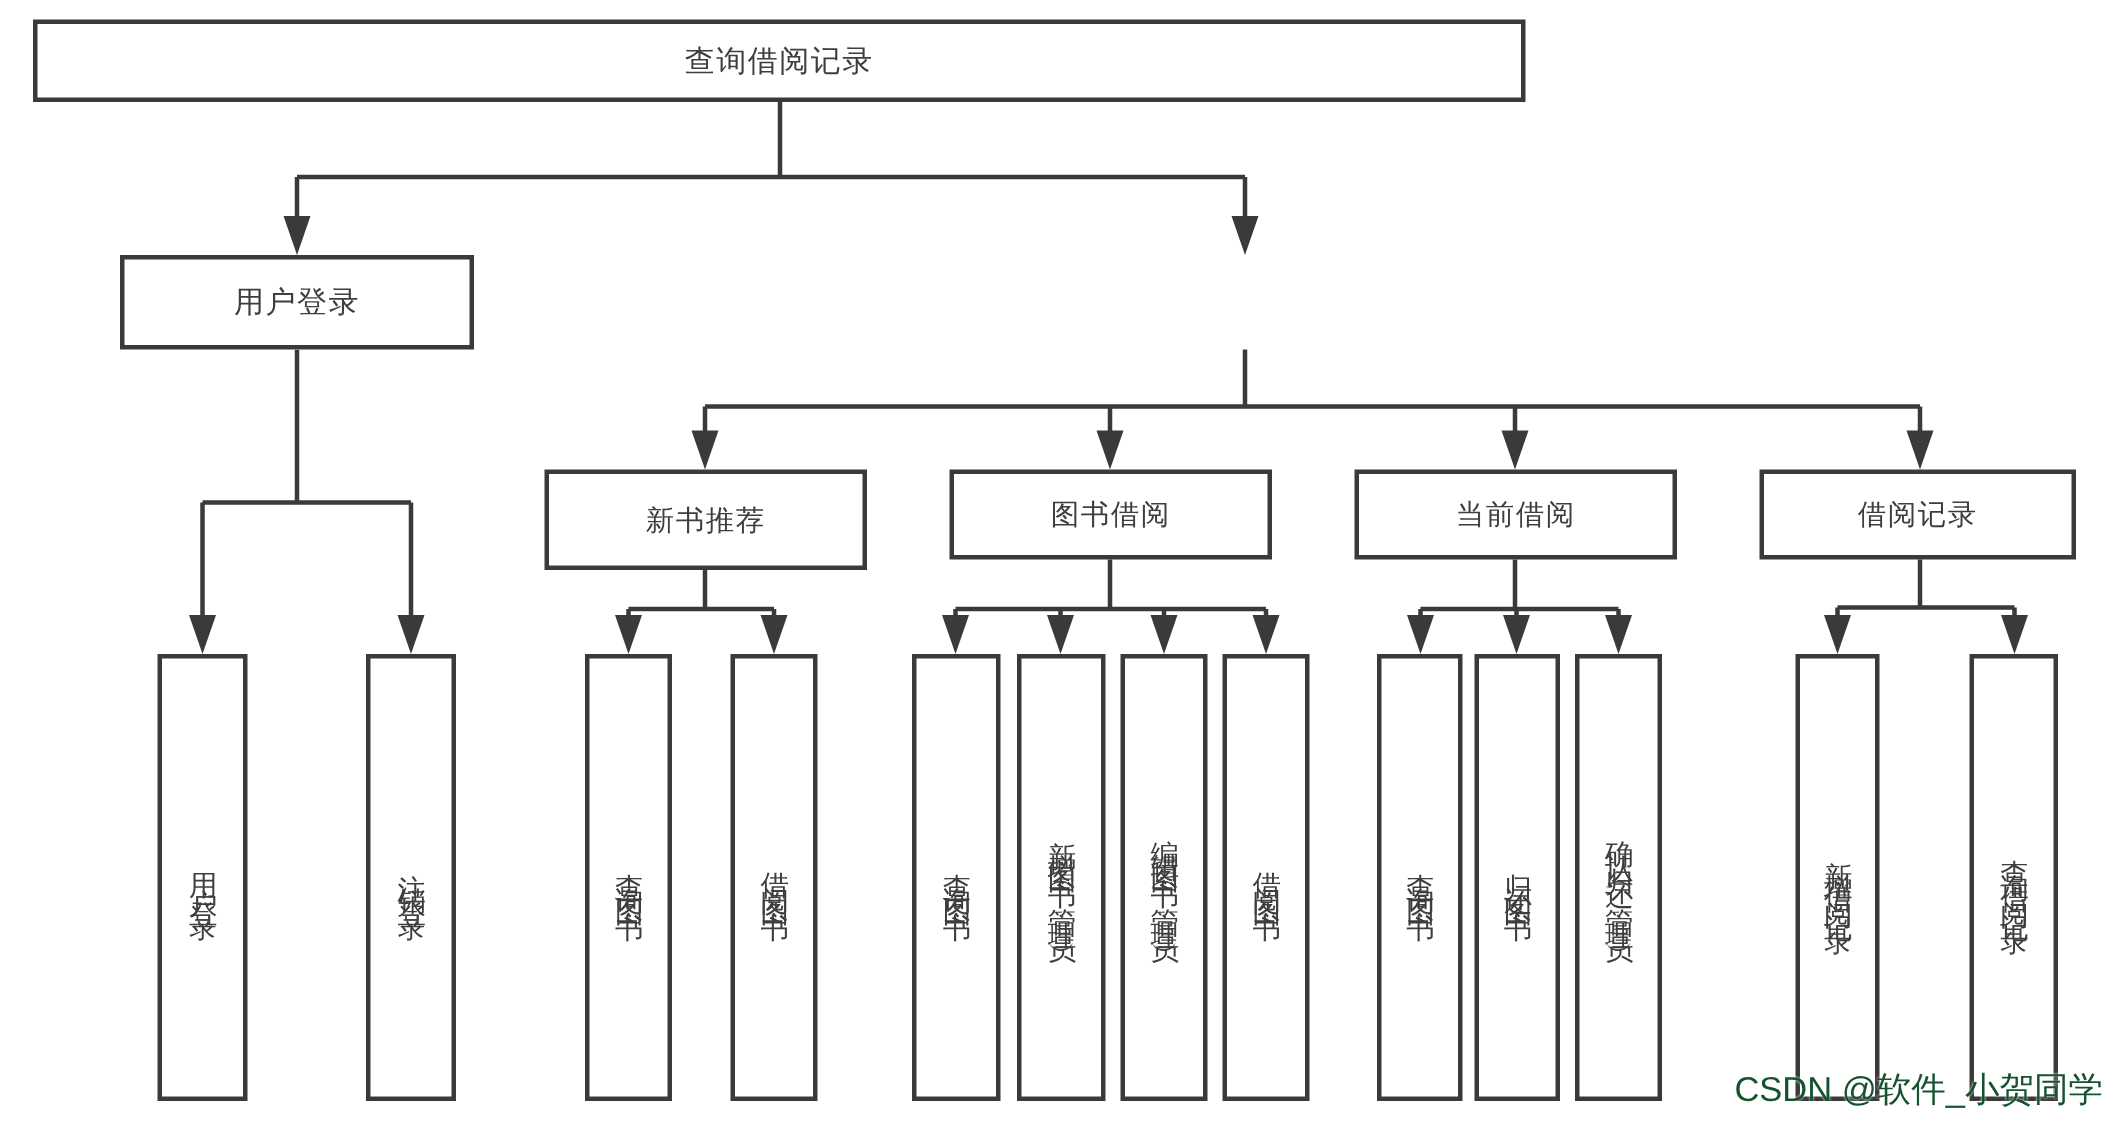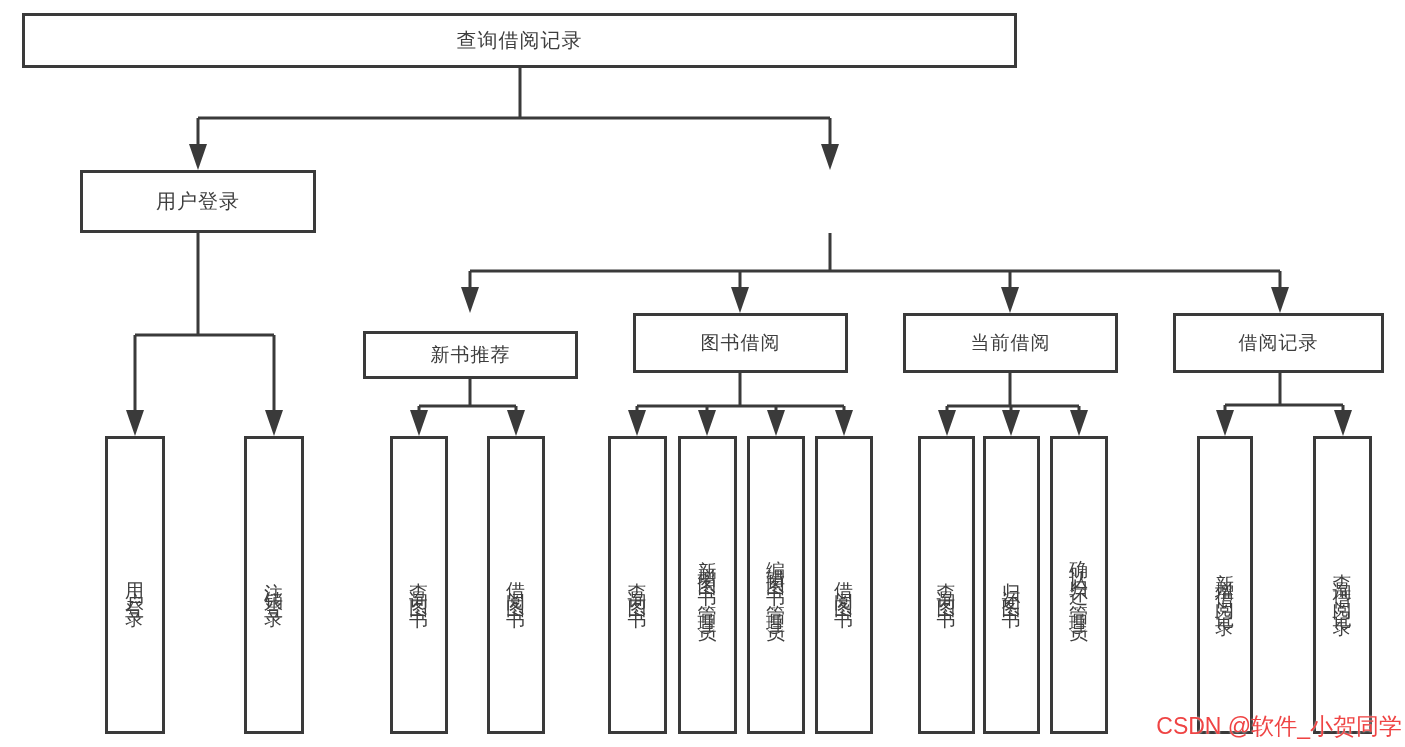--- a/index.html
+++ b/index.html
@@ -14,21 +14,21 @@
     font-size:20px;color:#3e3e3e;letter-spacing:1px;white-space:nowrap;z-index:2;
   }
   .hbox.l2{font-size:19px;}
   .vbox{
     position:absolute;box-sizing:border-box;border:3px solid #3a3a3a;background:#ffffff;
     top:436px;height:298px;display:flex;align-items:center;justify-content:center;
     writing-mode:vertical-lr;text-orientation:mixed;
     font-size:19px;letter-spacing:9px;color:#3e3e3e;z-index:2;line-height:1;
   }
   .watermark{
-    position:absolute;right:3px;bottom:5px;font-size:23px;color:#ef4444;
+    position:absolute;right:3px;bottom:5px;font-size:23px;color:#14532d;
     z-index:10;text-shadow:0 0 2px #ffffff;white-space:nowrap;
   }
 </style>
 </head>
 <body>
 
 <div id="canvas">
 
   <svg class="wires" width="1405" height="747" viewBox="0 0 1405 747">
     <g stroke="#3a3a3a" stroke-width="3" fill="none">
@@ -70,21 +70,21 @@
       <polygon points="1070,410 1088,410 1079,436"></polygon>
       <polygon points="1216,410 1234,410 1225,436"></polygon>
       <polygon points="1334,410 1352,410 1343,436"></polygon>
     </g>
   </svg>
 
   <div class="hbox" style="left:22px;top:13px;width:995px;height:55px;">查询借阅记录</div>
 
   <div class="hbox" style="left:80px;top:170px;width:236px;height:63px;">用户登录</div>
 
-  <div class="hbox l2" style="left:363px;top:331px;width:215px;height:48px;">新书推荐</div>
+  <div class="hbox l2" style="left:363px;top:313px;width:215px;height:67px;">新书推荐</div>
   <div class="hbox l2" style="left:633px;top:313px;width:215px;height:60px;">图书借阅</div>
   <div class="hbox l2" style="left:903px;top:313px;width:215px;height:60px;">当前借阅</div>
   <div class="hbox l2" style="left:1173px;top:313px;width:211px;height:60px;">借阅记录</div>
 
   <div class="vbox" style="left:105px;width:60px;">用户登录</div>
   <div class="vbox" style="left:244px;width:60px;">注销登录</div>
 
   <div class="vbox" style="left:390px;width:58px;">查询图书</div>
   <div class="vbox" style="left:487px;width:58px;">借阅图书</div>
 

